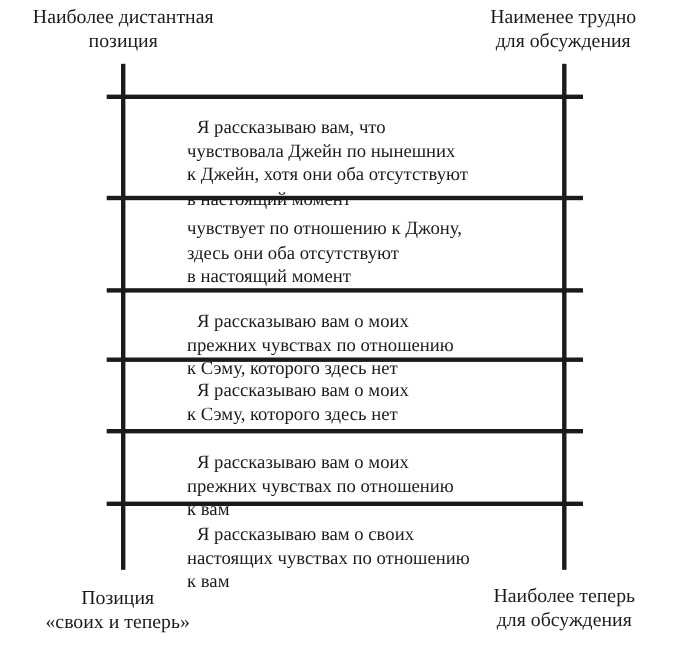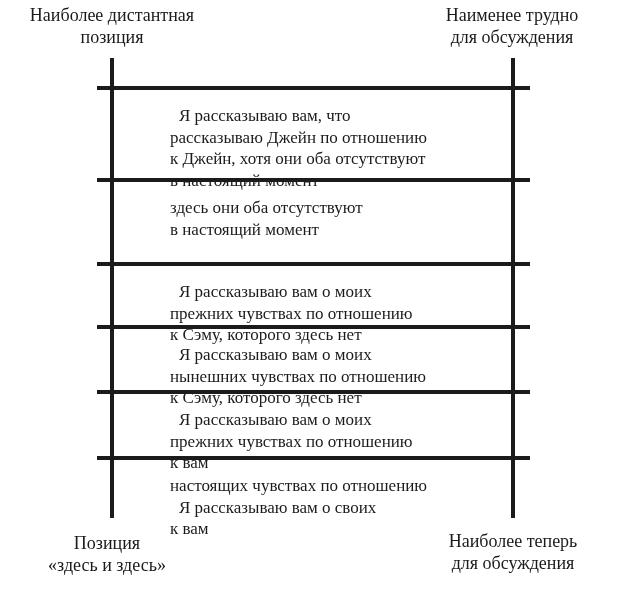--- a/index.html
+++ b/index.html
@@ -77,78 +77,78 @@
     <div>позиция</div>
   </div>
 
   <div class="corner-label" style="left:412px; top:4px;">
     <div>Наименее трудно</div>
     <div>для обсуждения</div>
   </div>
 
   <div class="corner-label" style="left:7px; top:532px;">
     <div>Позиция</div>
-    <div>«здесь и здесь»</div>
+    <div>«своих и теперь»</div>
   </div>
 
   <div class="corner-label" style="left:413px; top:530px;">
     <div>Наиболее теперь</div>
     <div>для обсуждения</div>
   </div>
 
   <div class="vline" id="vline-left"></div>
   <div class="vline" id="vline-right"></div>
 
   <div class="rung" id="rung-0">
     <div class="hline"></div>
     <div class="rung-text">
       <div class="tline first"><span>Я рассказываю вам, что</span></div>
-      <div class="tline">рассказываю Джейн по отношению</div>
+      <div class="tline">чувствовала Джейн по нынешних</div>
       <div class="tline">к Джейн, хотя они оба отсутствуют</div>
       <div class="tline">в настоящий момент</div>
     </div>
   </div>
 
   <div class="rung" id="rung-1">
     <div class="hline"></div>
     <div class="rung-text">
+      <div class="tline">чувствует по отношению к Джону,</div>
       <div class="tline">здесь они оба отсутствуют</div>
       <div class="tline">в настоящий момент</div>
     </div>
   </div>
 
   <div class="rung" id="rung-2">
     <div class="hline"></div>
     <div class="rung-text">
       <div class="tline first"><span>Я рассказываю вам о моих</span></div>
       <div class="tline">прежних чувствах по отношению</div>
       <div class="tline">к Сэму, которого здесь нет</div>
     </div>
   </div>
 
   <div class="rung" id="rung-3">
     <div class="hline"></div>
     <div class="rung-text">
       <div class="tline first"><span>Я рассказываю вам о моих</span></div>
-      <div class="tline">нынешних чувствах по отношению</div>
       <div class="tline">к Сэму, которого здесь нет</div>
     </div>
   </div>
 
   <div class="rung" id="rung-4">
     <div class="hline"></div>
     <div class="rung-text">
       <div class="tline first"><span>Я рассказываю вам о моих</span></div>
       <div class="tline">прежних чувствах по отношению</div>
       <div class="tline">к вам</div>
     </div>
   </div>
 
   <div class="rung" id="rung-5">
     <div class="hline"></div>
     <div class="rung-text">
+      <div class="tline first"><span>Я рассказываю вам о своих</span></div>
       <div class="tline">настоящих чувствах по отношению</div>
-      <div class="tline first"><span>Я рассказываю вам о своих</span></div>
       <div class="tline">к вам</div>
     </div>
   </div>
 
 </div>
 
 </body></html>

